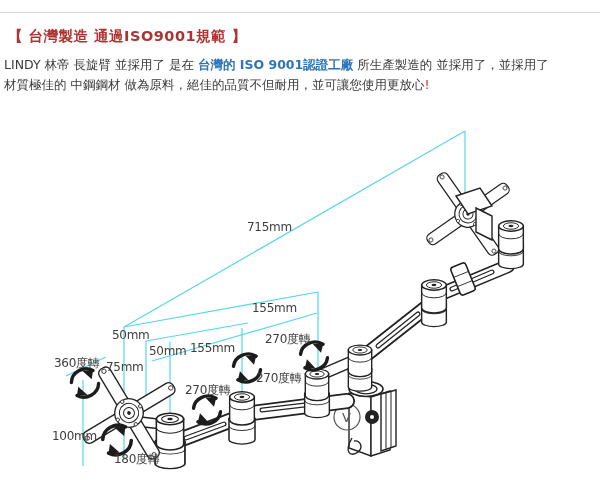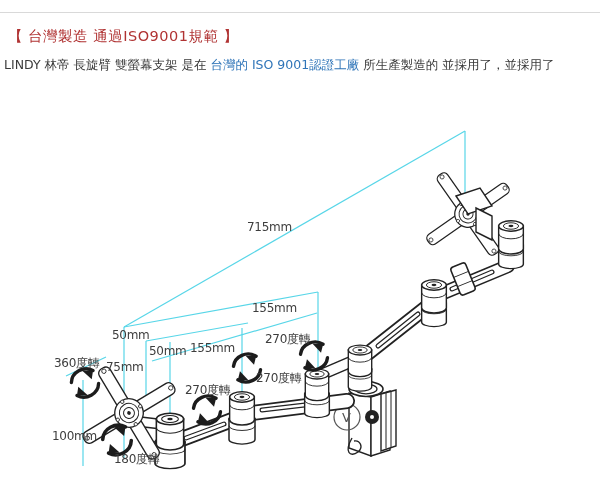--- a/index.html
+++ b/index.html
@@ -7,46 +7,47 @@
     width:600px;height:501px;position:relative;overflow:hidden;
     background:#ffffff;
     font-family:"DejaVu Sans","Liberation Sans",sans-serif;
   }
   .top-rule{
     position:absolute;left:0;top:12px;width:600px;height:0;
     border-top:1px solid #d9d9d9;
   }
   .heading{
     position:absolute;left:8px;top:27px;margin:0;
-    font-size:14.5px;font-weight:normal;color:#b03333;letter-spacing:.5px;
+    font-size:14.5px;font-weight:bold;color:#b03333;letter-spacing:.5px;
     white-space:nowrap;
   }
   .intro{
     position:absolute;left:4px;top:55px;width:594px;margin:0;
     font-size:12.5px;line-height:20px;color:#3a3a3a;
   }
   .intro .line{white-space:nowrap;}
-  .hl{color:#2e74b8;font-weight:normal;text-align:center;}
+  .hl{color:#2e74b8;font-weight:bold;text-align:center;}
   .bang{color:#c03a2b;}
   .figure{position:absolute;left:0;top:0;width:600px;height:501px;}
   svg text{fill:#3d3d3d;font-size:12px;font-family:"DejaVu Sans","Liberation Sans",sans-serif;letter-spacing:-0.3px;}
   .dim{stroke:#58d6e8;stroke-width:1.2;fill:none;}
   .ink{stroke:#222;fill:#fff;}
   .arr{fill:none;stroke:#1c1c1c;stroke-width:3.4;stroke-linecap:round;}
   .arrh{fill:#1c1c1c;stroke:none;}
 </style>
 </head>
 <body>
 
 <div class="top-rule"></div>
 
 <h2 class="heading">【 台灣製造 通過ISO9001規範 】</h2>
 
 <p class="intro">
-  <span class="line"><span>LINDY 林帝 長旋臂 雙螢幕支架 是在 </span><span class="hl">台灣的 ISO 9001認證工廠</span><span> 所生產製造的 並採用了，並採用了</span></span><br>
+  <span class="line"><span>LINDY 林帝 長旋臂 並採用了 是在 </span><span class="hl">台灣的 ISO 9001認證工廠</span><span> 所生產製造的 並採用了，並採用了</span></span><br>
+  <span class="line"><span>材質極佳的 中鋼鋼材 做為原料，絕佳的品質不但耐用，並可讓您使用更放心</span><span class="bang">!</span></span>
 </p>
 
 <div class="figure">
 <svg width="600" height="501" viewBox="0 0 600 501" xmlns="http://www.w3.org/2000/svg">
   <defs>
 
     <g id="rotA">
       <path class="arr" d="M-13,-4 C-10,-14 3,-17 11,-10"></path>
       <path class="arrh" d="M11,-10 L0.5,-12.5 L7.5,-2 Z"></path>
       <path class="arr" d="M13,4 C10,14 -3,17 -11,10"></path>

